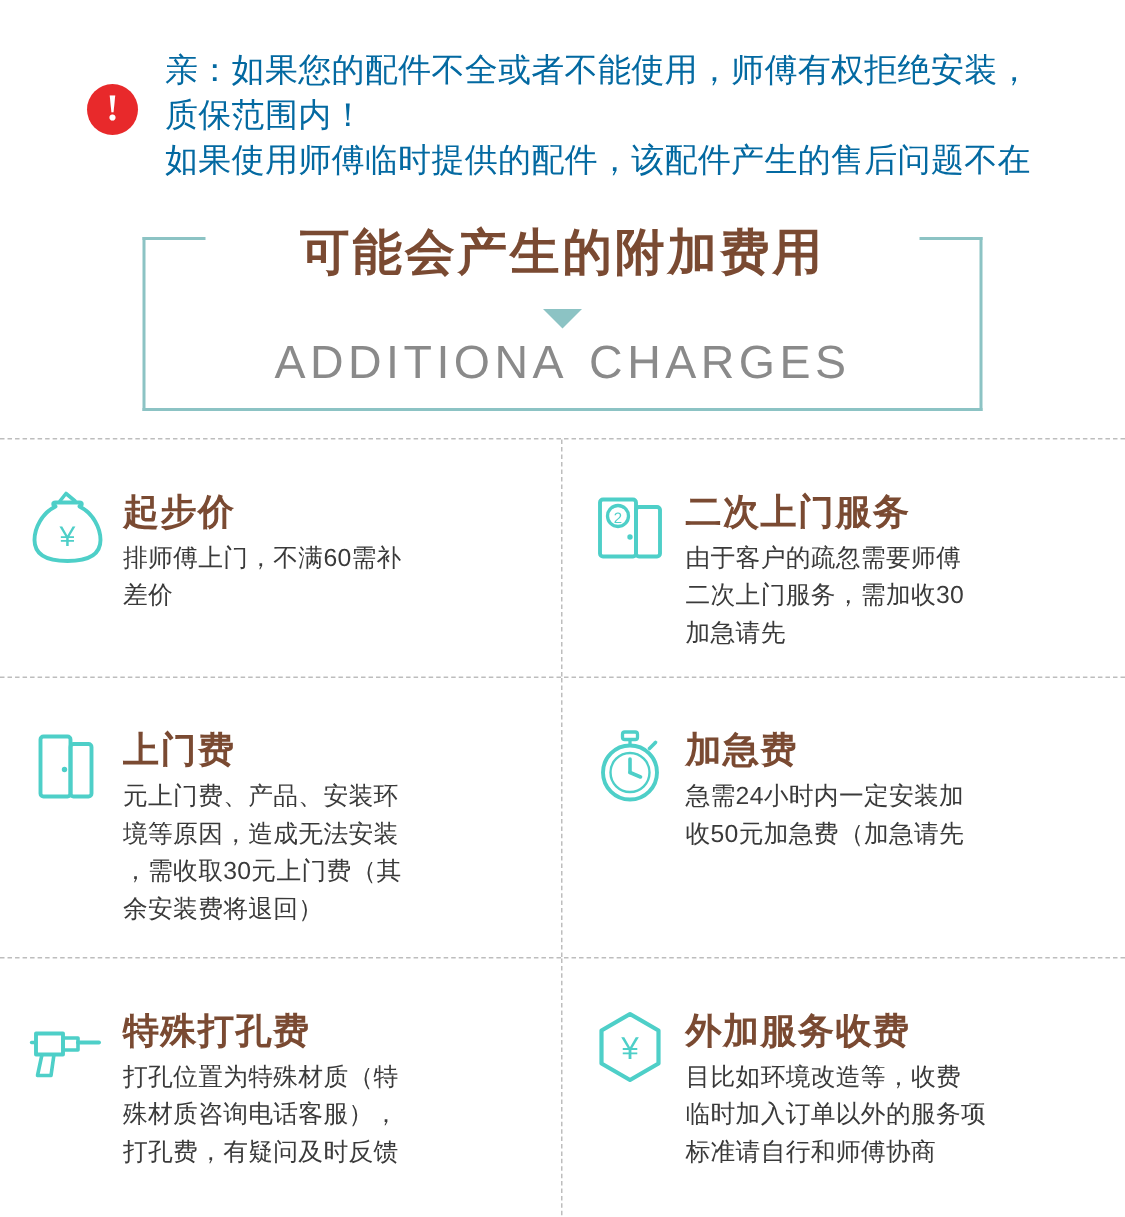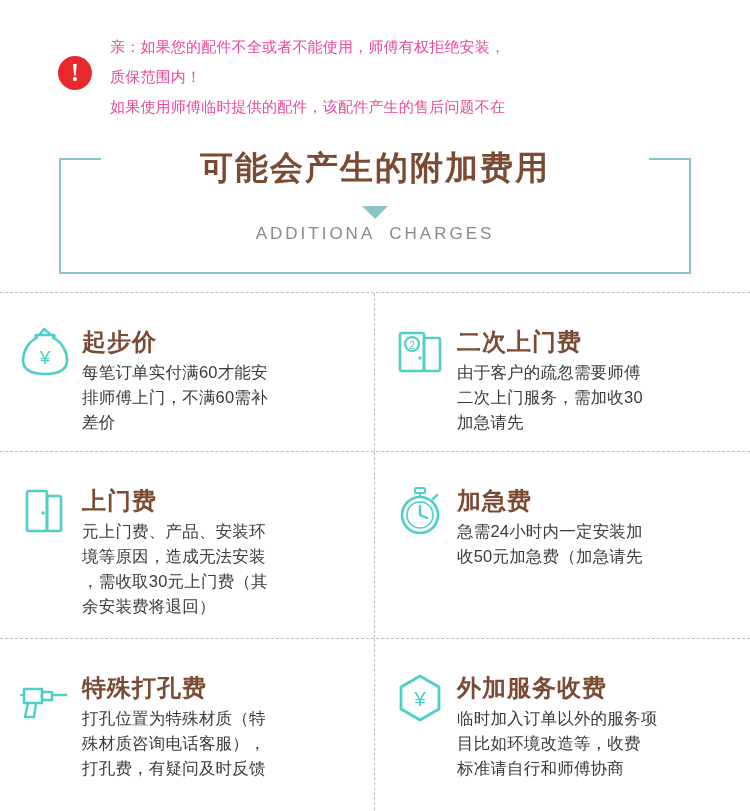--- a/index.html
+++ b/index.html
@@ -37,32 +37,32 @@
     color: #fff;
     font-size: 25px;
     font-weight: bold;
     line-height: 34px;
     text-align: center;
     margin-top: 28px;
     margin-right: 18px;
     font-family: "Liberation Serif", serif;
   }
   .notice-text {
-    font-size: 15px;
+    font-size: 22px;
     line-height: 30px;
-    color: #ec4899;
+    color: #0369a1;
     letter-spacing: 0.2px;
     padding-top: 4px;
   }
   .notice-text p { margin: 0; }
 
   
   .title-wrap {
     position: relative;
-    width: 632px;
+    width: 560px;
     margin: 24px auto 0 auto;
     height: 116px;
     box-sizing: border-box;
   }
   .title-frame {
     position: absolute;
     left: 0; right: 0; top: 0; bottom: 0;
     border: 2px solid #8cc3c4;
     border-top: none;
     box-sizing: border-box;
@@ -96,21 +96,21 @@
     width: 0; height: 0;
     border-left: 13px solid transparent;
     border-right: 13px solid transparent;
     border-top: 13px solid #8cc3c4;
   }
   .sub-title {
     position: absolute;
     top: 66px;
     left: 0; right: 0;
     text-align: center;
-    font-size: 17px;
+    font-size: 31px;
     color: #8a8a8a;
     letter-spacing: 3px;
     font-family: "Liberation Sans", sans-serif;
   }
   .sub-title .word-gap { display: inline-block; width: 14px; }
 
   
   .grid {
     margin-top: 18px;
     border-top: 1px dashed #bdbdbd;
@@ -188,38 +188,37 @@
         <div class="cell-icon">
           <svg viewBox="0 0 54 54">
             <path d="M22 9 L26 4 L32 9" fill="none" stroke="#4ecfc8" stroke-width="2.4" stroke-linecap="round" stroke-linejoin="round"></path>
             <path d="M21 10 h14 c2 0 2 2 0 2.6 C44 17 49 27 49 35 c0 9-7 14-22 14 S5 44 5 35 C5 27 10 17 19 12.6 c-2-.6-2-2.6 0-2.6 z" fill="none" stroke="#4ecfc8" stroke-width="2.6" stroke-linejoin="round"></path>
             <text x="27" y="39" font-size="19" text-anchor="middle" fill="#4ecfc8" font-family="'Liberation Sans',sans-serif">¥</text>
           </svg>
         </div>
         <div class="cell-body">
           <div class="cell-title">起步价</div>
           <div class="cell-desc">
-            <p>每笔订单实付满60才能安</p>
             <p>排师傅上门，不满60需补</p>
             <p>差价</p>
           </div>
         </div>
       </div>
       <div class="cell">
         <div class="cell-icon">
           <svg viewBox="0 0 54 54">
             <rect x="7" y="8" width="24" height="38" rx="2" fill="none" stroke="#4ecfc8" stroke-width="2.6"></rect>
             <rect x="31" y="13" width="16" height="33" rx="2" fill="none" stroke="#4ecfc8" stroke-width="2.6"></rect>
             <circle cx="19" cy="19" r="7" fill="none" stroke="#4ecfc8" stroke-width="2.2"></circle>
             <text x="19" y="23.5" font-size="10" text-anchor="middle" fill="#4ecfc8" font-family="'Liberation Sans',sans-serif">2</text>
             <circle cx="27" cy="33" r="1.8" fill="#4ecfc8"></circle>
           </svg>
         </div>
         <div class="cell-body">
-          <div class="cell-title">二次上门费</div>
+          <div class="cell-title">二次上门服务</div>
           <div class="cell-desc">
             <p>由于客户的疏忽需要师傅</p>
             <p>二次上门服务，需加收30</p>
             <p>加急请先</p>
           </div>
         </div>
       </div>
     </div>
 
     <div class="grid-row">
@@ -286,22 +285,22 @@
       <div class="cell tall">
         <div class="cell-icon">
           <svg viewBox="0 0 54 54">
             <path d="M27 5 L46 16 V38 L27 49 L8 38 V16 Z" fill="none" stroke="#4ecfc8" stroke-width="2.8" stroke-linejoin="round"></path>
             <text x="27" y="35" font-size="21" text-anchor="middle" fill="#4ecfc8" font-family="'Liberation Sans',sans-serif">¥</text>
           </svg>
         </div>
         <div class="cell-body">
           <div class="cell-title">外加服务收费</div>
           <div class="cell-desc">
+            <p>目比如环境改造等，收费</p>
             <p>临时加入订单以外的服务项</p>
-            <p>目比如环境改造等，收费</p>
             <p>标准请自行和师傅协商</p>
           </div>
         </div>
       </div>
     </div>
 
   </div>
 </div>
 
 </body></html>

